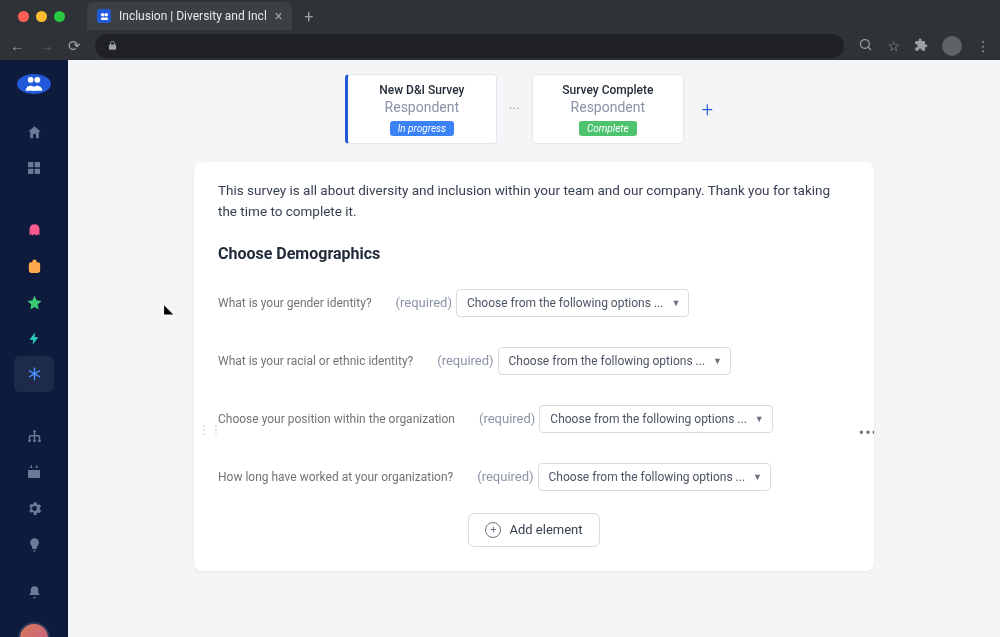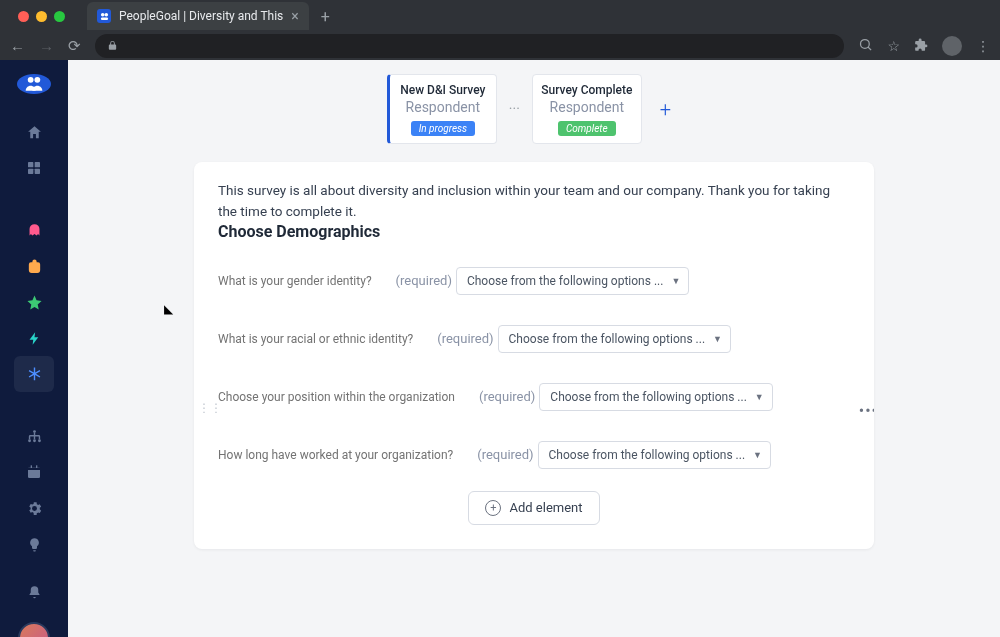--- a/index.html
+++ b/index.html
@@ -139,21 +139,21 @@
 
 
 .steps {
   display: flex;
   align-items: center;
   justify-content: center;
   gap: 8px;
   margin-bottom: 18px;
 }
 .step {
-  width: 110px;
+  width: 152px;
   background: #fff;
   border: 1px solid #e3e6ec;
   border-radius: 4px;
   padding: 8px 6px 7px 6px;
   text-align: center;
   position: relative;
 }
 .step.current {
   border-left: 3px solid #2259d8;
 }
@@ -195,20 +195,21 @@
   font-weight: 700;
   color: #1f2937;
 }
 .card-body {
   padding: 18px 24px 24px 24px;
 }
 .intro {
   font-size: 13.5px;
   color: #374151;
   line-height: 1.55;
+  margin-bottom: 22px;
 }
 .section-title {
   font-size: 16px;
   font-weight: 700;
   color: #1f2937;
   margin-bottom: 18px;
 }
 
 .question-block {
   margin-bottom: 22px;
@@ -299,21 +300,21 @@
       <div class="tl green"></div>
     </div>
     <div class="tab">
       <div class="tab-favicon">
         <svg width="9" height="9" viewBox="0 0 10 10">
             <circle cx="3" cy="3" r="2" fill="#fff"></circle>
             <circle cx="7" cy="3" r="2" fill="#fff"></circle>
             <rect x="1" y="6" width="8" height="3" rx="1.5" fill="#fff"></rect>
           </svg>
       </div>
-      <span>PeopleGoal | Diversity and This</span>
+      <span>Inclusion | Diversity and Incl</span>
       <span class="tab-close">×</span>
     </div>
     <span class="new-tab">+</span>
   </div>
   <div class="addr-bar">
     <span class="nav-arrow">←</span>
     <span class="nav-arrow disabled">→</span>
     <span class="nav-arrow">⟳</span>
     <div class="url-box">
       <span>

